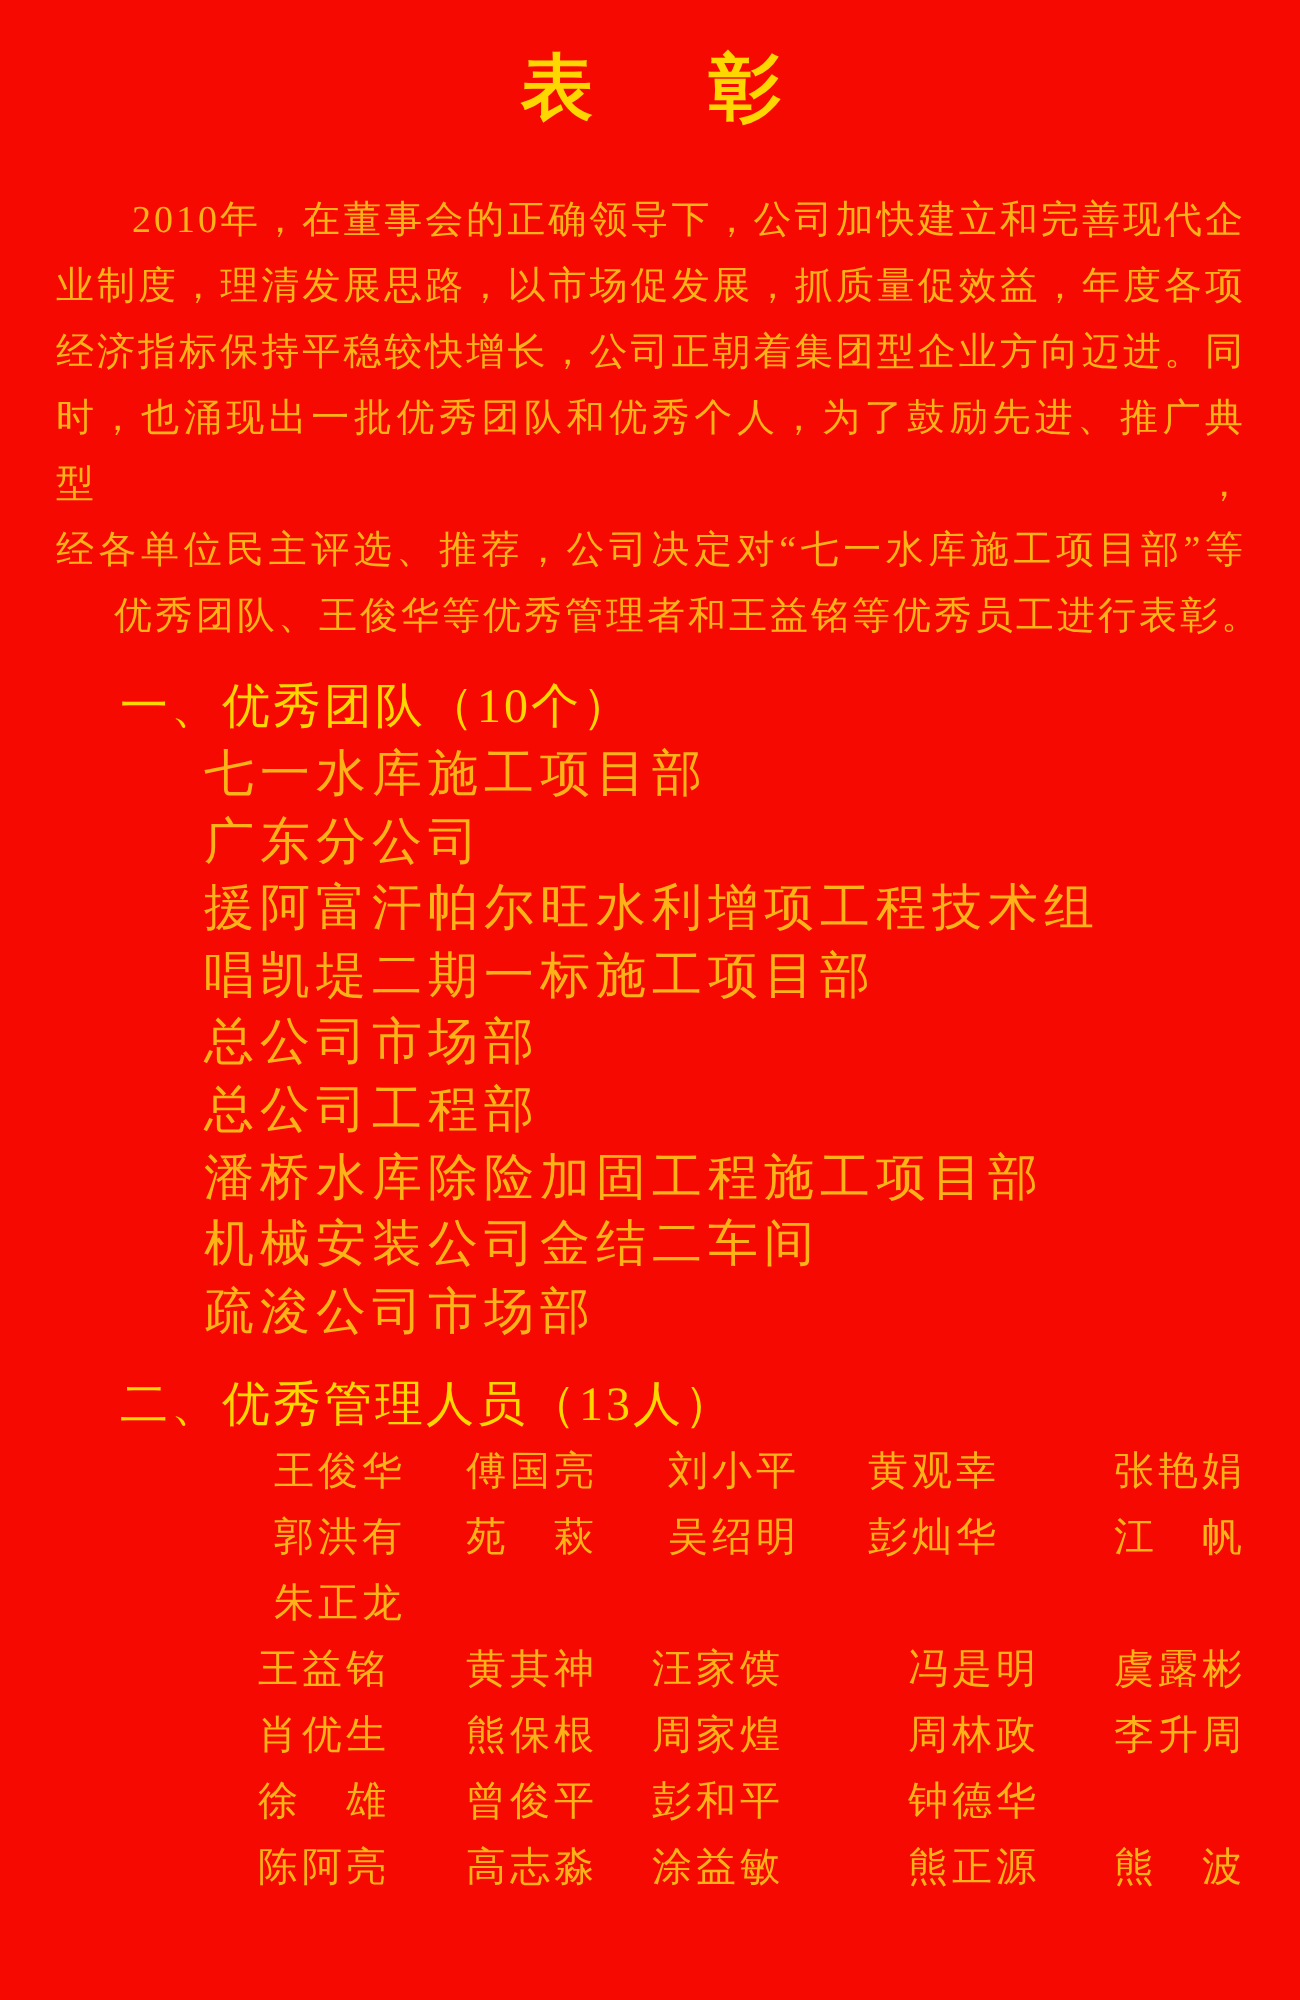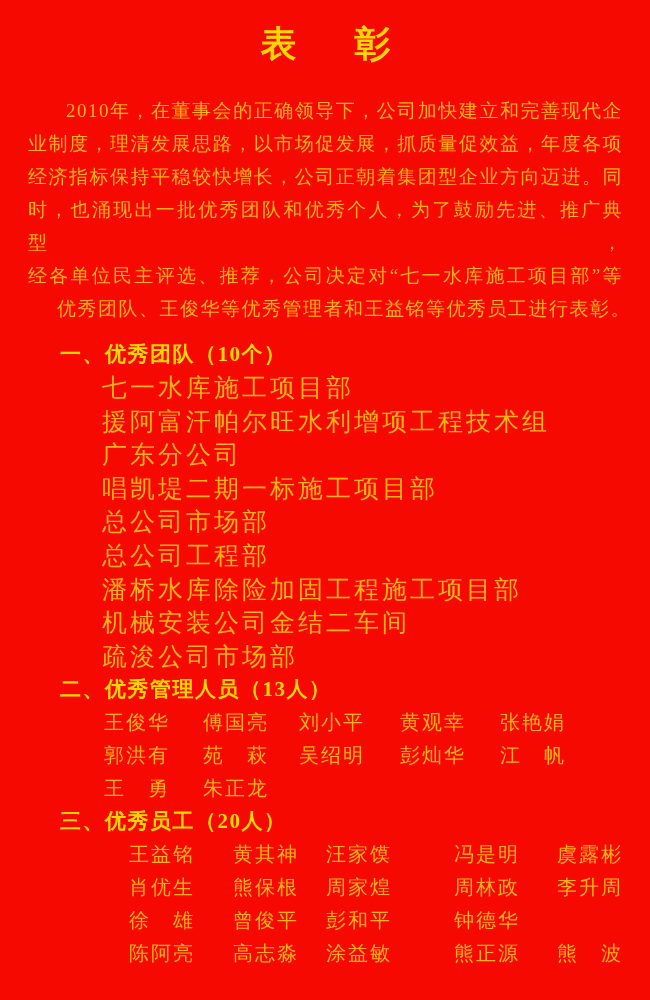--- a/index.html
+++ b/index.html
@@ -34,33 +34,33 @@
     width:100%;
   }
   .intro .pline.first{text-indent:2em;}
   .intro .pline.last{text-align-last:left;margin-left:29px;}
 
   
   .sec-heading{
     margin-top:13px;
     padding-left:32px;
     line-height:33px;
-    font-size:21px;font-weight:bold;
+    font-size:24px;font-weight:normal;
     color:var(--bright);
     letter-spacing:1.5px;
   }
-  .sec-heading.tight{margin-top:0;}
+  .sec-heading.tight{margin-top:14px;}
 
   
   .team-list{font-size:25px;letter-spacing:3px;}
   .team-list .team-item{padding-left:74px;line-height:33.6px;}
 
   
   .name-row{display:grid;line-height:33px;font-size:20px;letter-spacing:2px;}
-  .name-row--mgr{padding-left:76px;grid-template-columns:99px 96px 101px 100px auto;}
+  .name-row--mgr{padding-left:76px;grid-template-columns:99px 96px 101px 100px auto;text-align:right;}
   .name-row--emp{padding-left:74px;grid-template-columns:93px 104px 93px 128px auto;text-align:right;}
   .name-cell{white-space:pre;}
 </style>
 </head>
 <body>
 
 <div class="page">
 
   <div class="title">
     <span>表</span>
@@ -73,22 +73,22 @@
     <div class="pline">经济指标保持平稳较快增长，公司正朝着集团型企业方向迈进。同</div>
     <div class="pline">时，也涌现出一批优秀团队和优秀个人，为了鼓励先进、推广典型，</div>
     <div class="pline">经各单位民主评选、推荐，公司决定对“七一水库施工项目部”等</div>
     <div class="pline last">优秀团队、王俊华等优秀管理者和王益铭等优秀员工进行表彰。</div>
   </div>
 
   <div class="sec-heading">一、优秀团队（10个）</div>
 
   <div class="team-list">
     <div class="team-item">七一水库施工项目部</div>
+    <div class="team-item">广东分公司</div>
     <div class="team-item">援阿富汗帕尔旺水利增项工程技术组</div>
-    <div class="team-item">广东分公司</div>
     <div class="team-item">唱凯堤二期一标施工项目部</div>
     <div class="team-item">总公司市场部</div>
     <div class="team-item">总公司工程部</div>
     <div class="team-item">潘桥水库除险加固工程施工项目部</div>
     <div class="team-item">机械安装公司金结二车间</div>
     <div class="team-item">疏浚公司市场部</div>
   </div>
 
   <div class="sec-heading tight">二、优秀管理人员（13人）</div>
 
@@ -101,28 +101,26 @@
       <span class="name-cell">张艳娟</span>
     </div>
     <div class="name-row name-row--mgr">
       <span class="name-cell">郭洪有</span>
       <span class="name-cell">苑　萩</span>
       <span class="name-cell">吴绍明</span>
       <span class="name-cell">彭灿华</span>
       <span class="name-cell">江　帆</span>
     </div>
     <div class="name-row name-row--mgr">
-      <span class="name-cell">王　勇</span>
       <span class="name-cell">朱正龙</span>
       <span class="name-cell"></span>
       <span class="name-cell"></span>
     </div>
   </div>
 
-  <div class="sec-heading tight">三、优秀员工（20人）</div>
 
   <div>
     <div class="name-row name-row--emp">
       <span class="name-cell">王益铭</span>
       <span class="name-cell">黄其神</span>
       <span class="name-cell">汪家馍</span>
       <span class="name-cell">冯是明</span>
       <span class="name-cell">虞露彬</span>
     </div>
     <div class="name-row name-row--emp">

